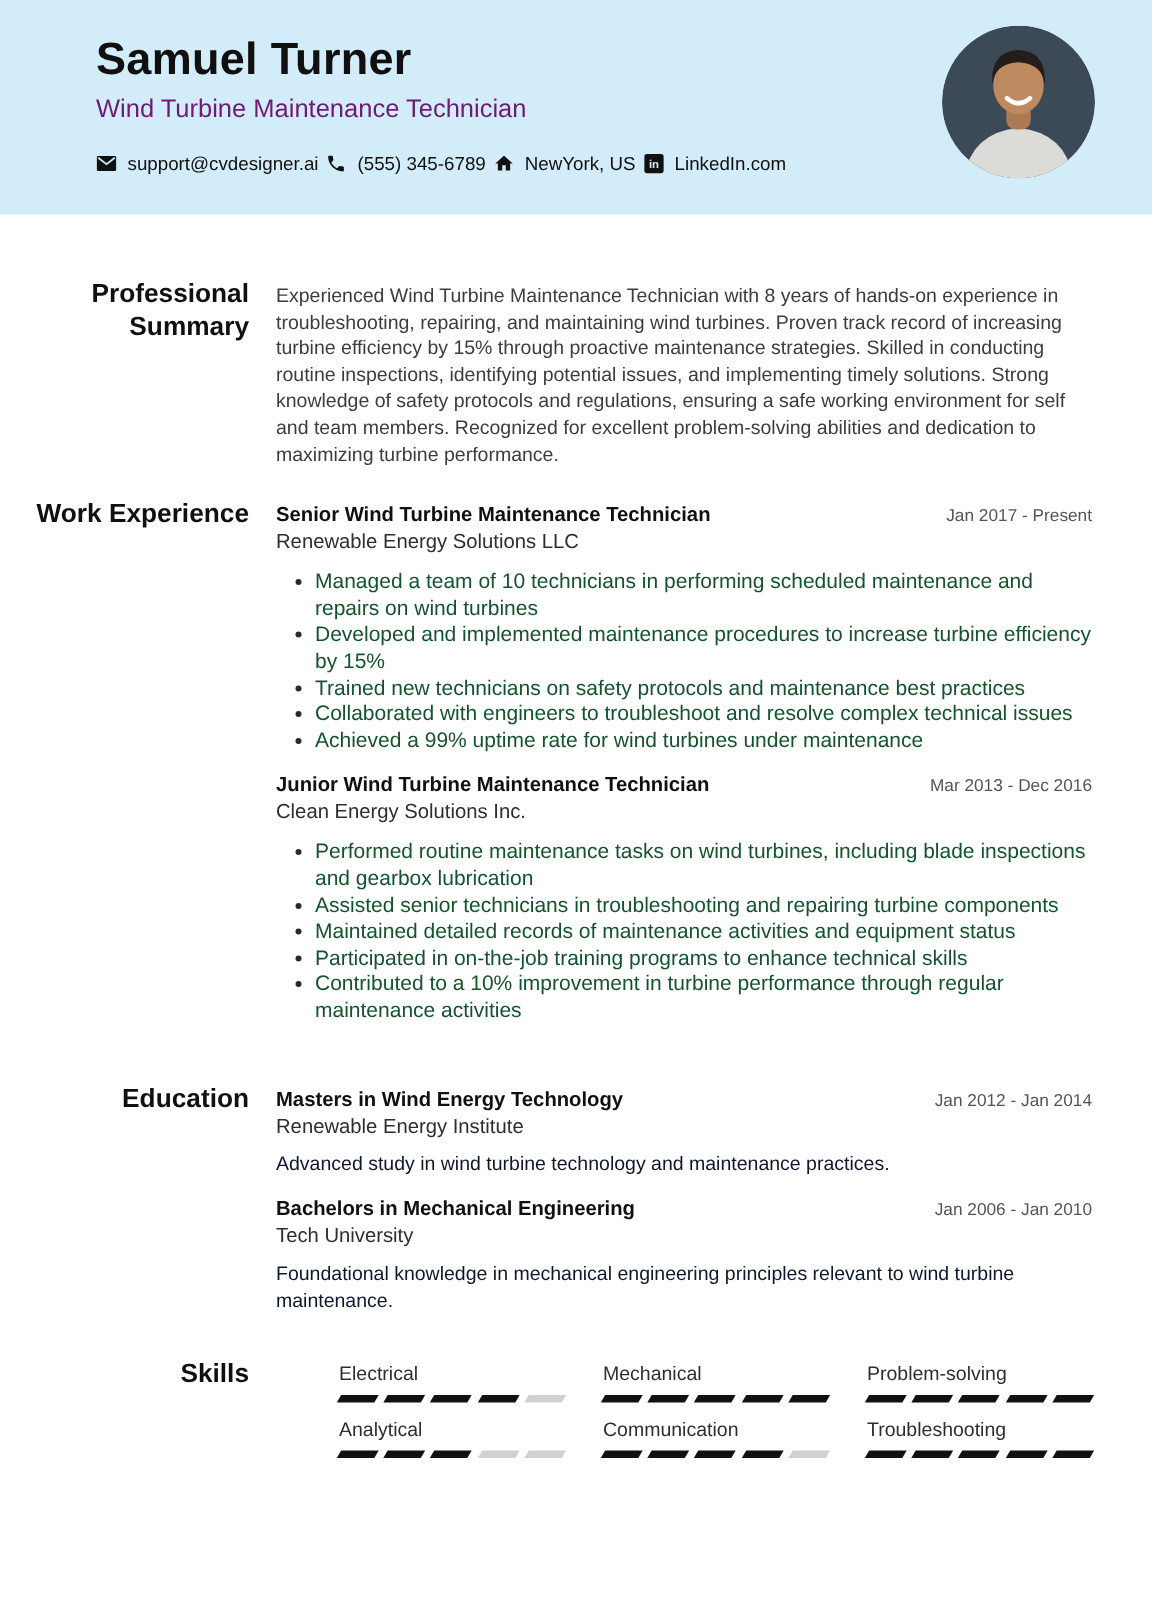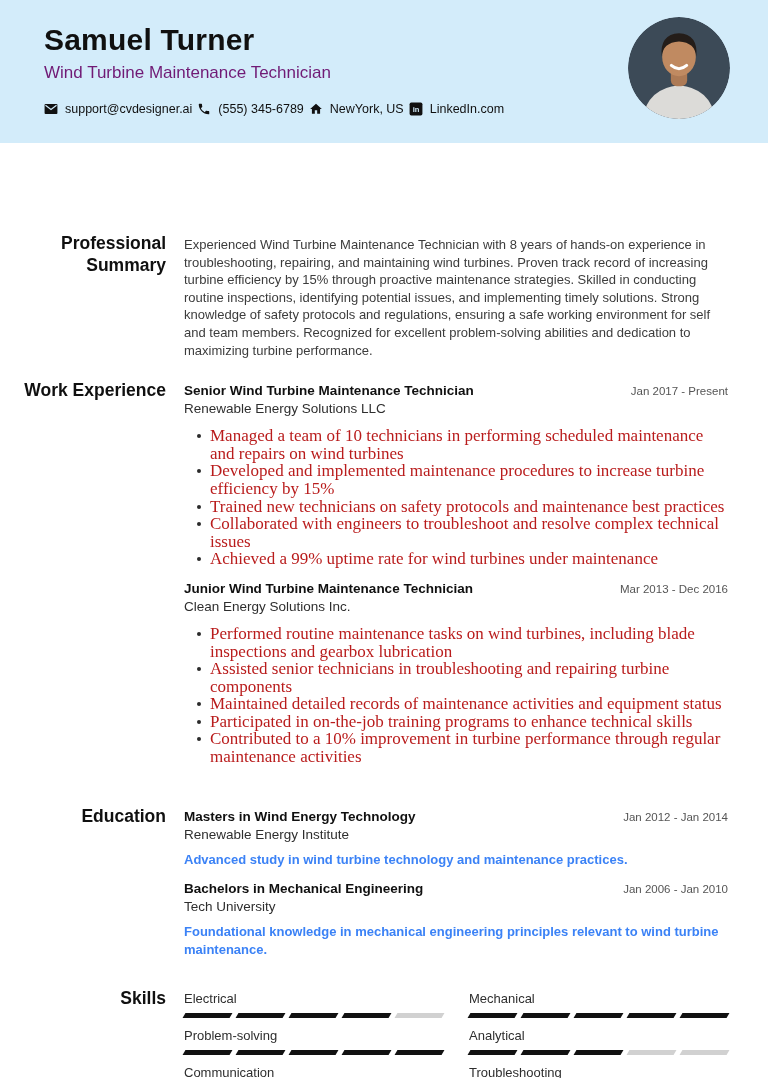--- a/index.html
+++ b/index.html
@@ -8,65 +8,65 @@
     font-family: "Liberation Sans", "DejaVu Sans", sans-serif;
     color: #2d2d2d;
     -webkit-font-smoothing: antialiased;
   }
   .page { width: 768px; height: 1078px; overflow: hidden; background: #fff; }
 
   
   .header {
     background: var(--header-bg, #d3ecfa);
     height: 143px;
-    padding: 23px 38px 0 44px;
+    padding: 23px 38px 0 64px;
     position: relative;
   }
   .person-name { font-size: 30px; line-height: 34px; font-weight: 700; color: #101010; letter-spacing: .2px; }
   .person-title { font-size: 17px; line-height: 21px; color: #701a75; margin-top: 5px; }
   .contact-row { display: flex; align-items: center; gap: 5px; margin-top: 19px; font-size: 12.5px; color: #101010; }
   .contact-item { display: flex; align-items: center; gap: 7px; }
   .contact-icon { width: 14px; height: 14px; display: inline-flex; }
   .contact-icon svg { width: 14px; height: 14px; display: block; }
   .avatar {
     position: absolute; top: 17px; right: 38px;
     width: 102px; height: 102px; border-radius: 50%; overflow: hidden;
   }
   .avatar svg { width: 100%; height: 100%; display: block; }
 
   
   main { padding: 45px 40px 0 0; }
   section { display: flex; }
-  .sec-summary    { margin-bottom: 24px; margin-top: 48px; }
+  .sec-summary    { margin-bottom: 24px; }
   .sec-experience { margin-bottom: 30px; }
   .sec-education  { margin-bottom: 20px; }
   .sec-skills     { margin-bottom: 28px; }
   .label-col { width: 184px; flex-shrink: 0; text-align: right; padding-right: 18px; }
   .section-heading { font-size: 17.5px; line-height: 21.5px; font-weight: 700; color: #101010; margin-top: -3px; }
   .content-col { flex: 1; min-width: 0; }
 
   .summary-text { font-size: 13px; line-height: 17.6px; color: #3c3c3c; }
 
   
   .entry-head { display: flex; justify-content: space-between; align-items: baseline; }
   .entry-title { font-size: 13.5px; font-weight: 700; color: #101010; }
   .entry-dates { font-size: 11.5px; color: #555; white-space: nowrap; padding-left: 12px; }
   .entry-company { font-size: 13.5px; color: #2e2e2e; margin-top: 3px; }
   .job { margin-bottom: 13px; }
   .bullets { list-style: none; margin-top: 11px; padding-left: 26px; }
-  .bullets li { font-size: 17px; line-height: 17.6px; color: #b91c1c; position: relative; font-family: Liberation Serif, serif; }
+  .bullets li { font-size: 14px; line-height: 17.6px; color: #14532d; position: relative; }
   .bullets li::before {
     content: ''; position: absolute; left: -13px; top: 7px;
     width: 4px; height: 4px; border-radius: 50%; background: #2a2a2a;
   }
   .edu { margin-bottom: 13px; }
-  .edu-desc { font-size: 13px; line-height: 17.6px; color: #3b82f6; margin-top: 9px; font-weight: bold; }
-
-  
-  .skills-grid { display: grid; grid-template-columns: 1fr 1fr; column-gap: 26px; }
+  .edu-desc { font-size: 13px; line-height: 17.6px; color: #0f172a; margin-top: 9px; }
+
+  
+  .skills-grid { display: grid; grid-template-columns: 1fr 1fr 1fr; column-gap: 26px; margin-left: 42px; }
   .skill-item { margin-bottom: 10px; }
   .skill-label { font-size: 13px; color: #2e2e2e; margin-bottom: 7px; }
   .skill-bar { display: flex; gap: 6px; height: 5px; }
   .seg { flex: 1; background: var(--bar-empty, #d1d1d1); transform: skewX(-30deg); }
   .seg.filled { background: var(--bar-filled, #111); }
 </style>
 </head>
 <body>
 
 <div class="page">

